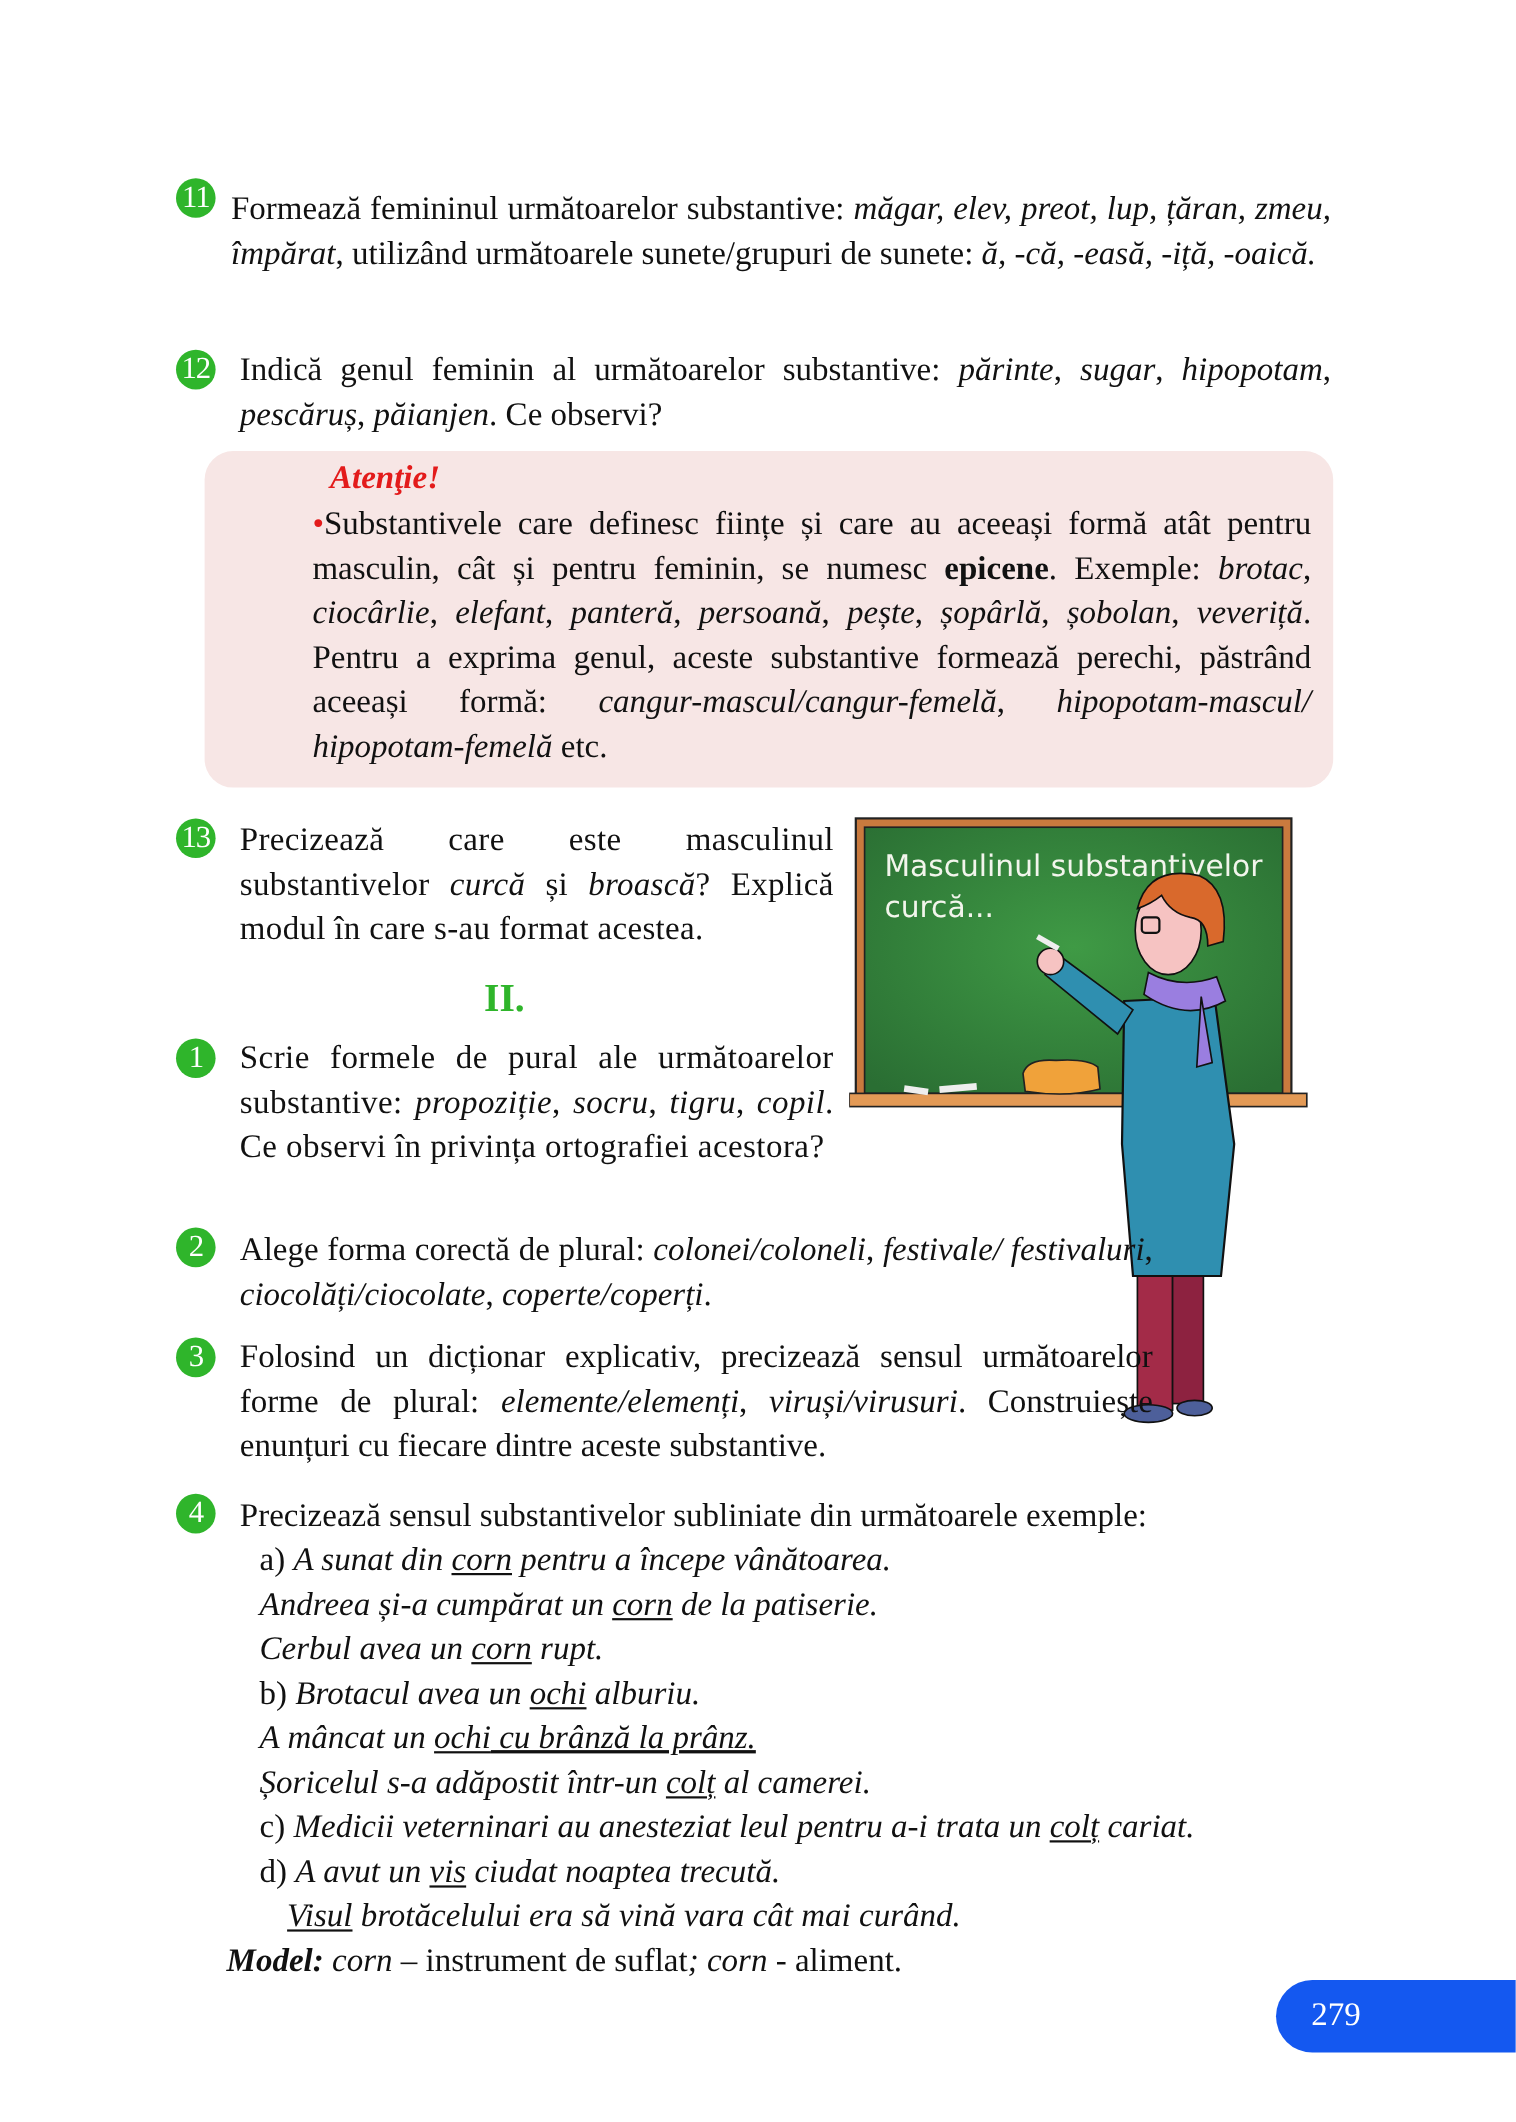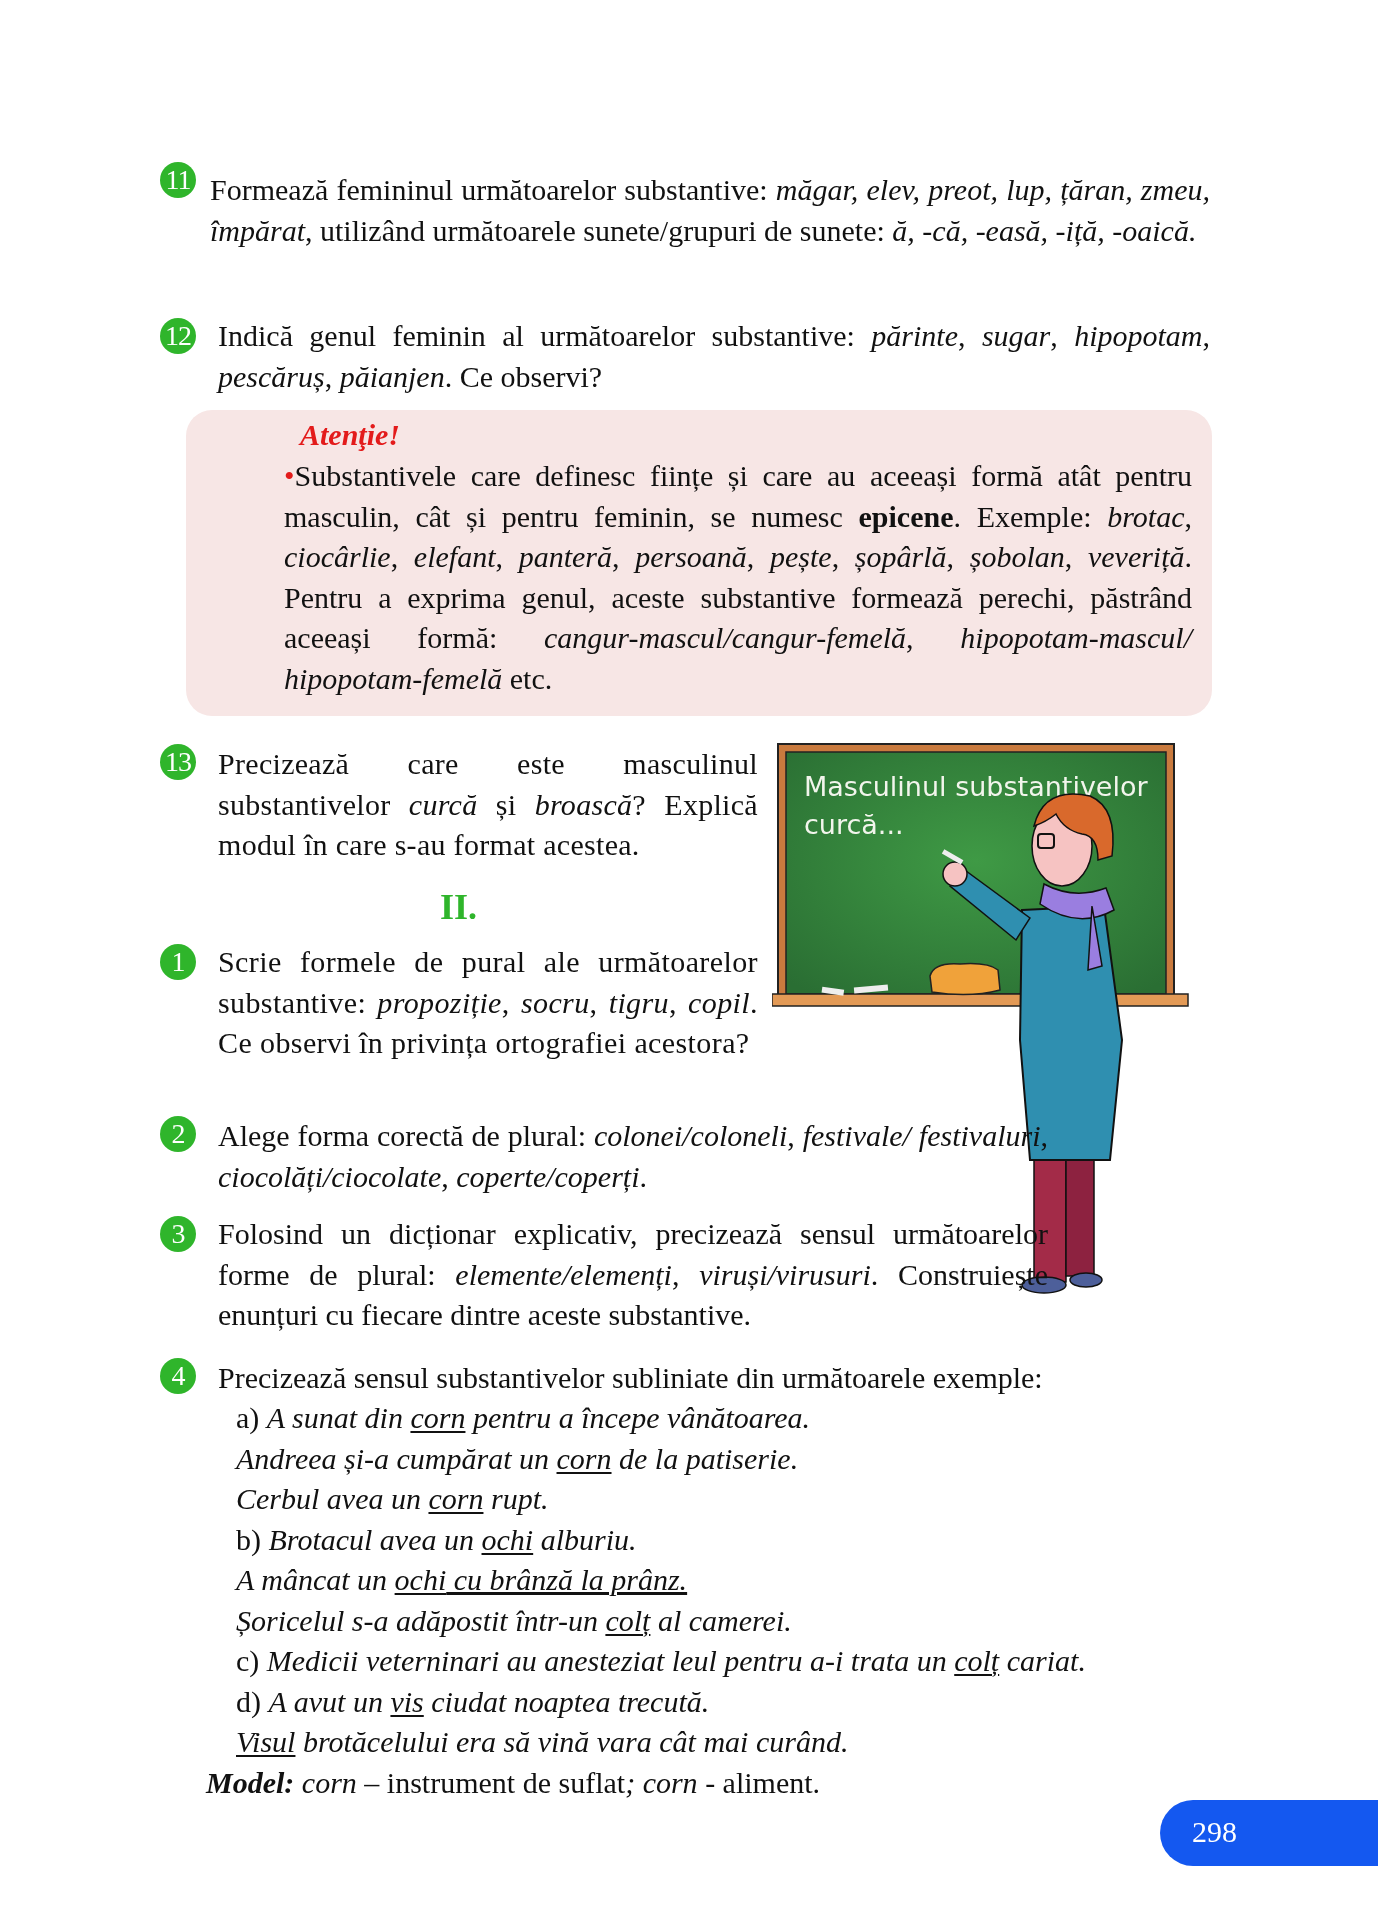--- a/index.html
+++ b/index.html
@@ -108,18 +108,18 @@
   <div class="ex" style="left:218px;top:1358px;width:1000px;">Precizează sensul substantivelor subliniate din următoarele exemple:</div>
   <div class="ex" style="left:236px;top:1398px;width:1000px;" id="ex4lines">
       <div><span>a) </span><span style="font-style: italic;">A sunat din </span><u style="font-style: italic;">corn</u><span style="font-style: italic;"> pentru a începe vânătoarea.</span></div>
       <div><span style="font-style: italic;">Andreea și-a cumpărat un </span><u style="font-style: italic;">corn</u><span style="font-style: italic;"> de la patiserie.</span></div>
       <div><span style="font-style: italic;">Cerbul avea un </span><u style="font-style: italic;">corn</u><span style="font-style: italic;"> rupt.</span></div>
       <div><span>b) </span><span style="font-style: italic;">Brotacul avea un </span><u style="font-style: italic;">ochi</u><span style="font-style: italic; margin-top: 25px;"> alburiu.</span></div>
       <div><span style="font-style: italic;">A mâncat un </span><u style="font-style: italic;">ochi</u><span style="font-style: italic; text-decoration: underline;"> cu brânză la prânz.</span></div>
       <div><span style="font-style: italic;">Șoricelul s-a adăpostit într-un </span><u style="font-style: italic;">colț</u><span style="font-style: italic;"> al camerei.</span></div>
       <div><span>c) </span><span style="font-style: italic;">Medicii veterninari au anesteziat leul pentru a-i trata un </span><u style="font-style: italic;">colț</u><span style="font-style: italic;"> cariat.</span></div>
       <div><span>d) </span><span style="font-style: italic;">A avut un </span><u style="font-style: italic;">vis</u><span style="font-style: italic;"> ciudat noaptea trecută.</span></div>
-      <div><u style="font-style: italic;">Visul</u><span style="font-style: italic;"> brotăcelului era să vină vara cât mai curând.</span></div>
+      <div><u style="font-style: italic; margin-left: 25px;">Visul</u><span style="font-style: italic;"> brotăcelului era să vină vara cât mai curând.</span></div>
     </div>
   <div class="ex" style="left:206px;top:1763px;width:1000px;"><span style="font-style: italic; font-weight: bold;">Model:</span><span> </span><span style="font-style: italic;">corn</span><span> – instrument de suflat</span><span style="font-style: italic;">;</span><span> </span><span style="font-style: italic;">corn</span><span> - aliment.</span></div>
 </div>
 
-<div class="page-num"><span>298</span></div>
+<div class="page-num"><span>279</span></div>
 
 </body></html>

